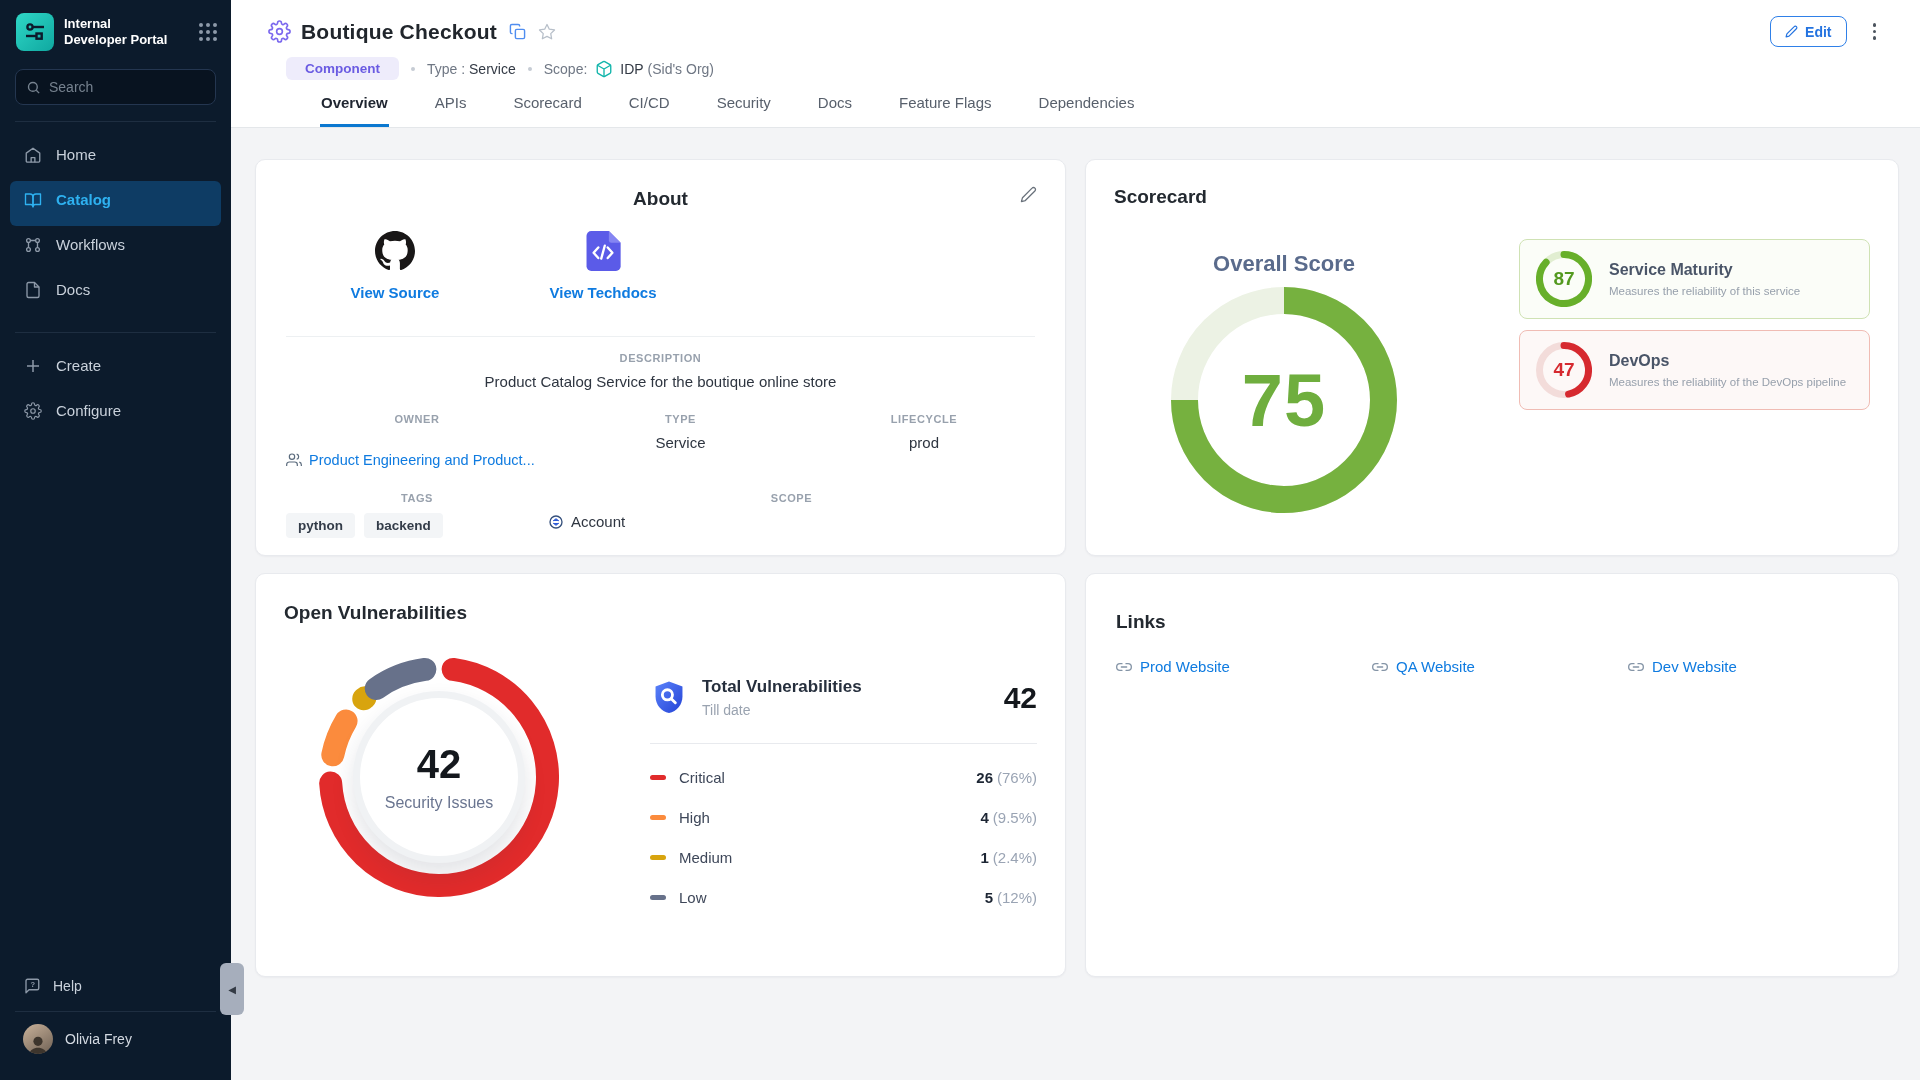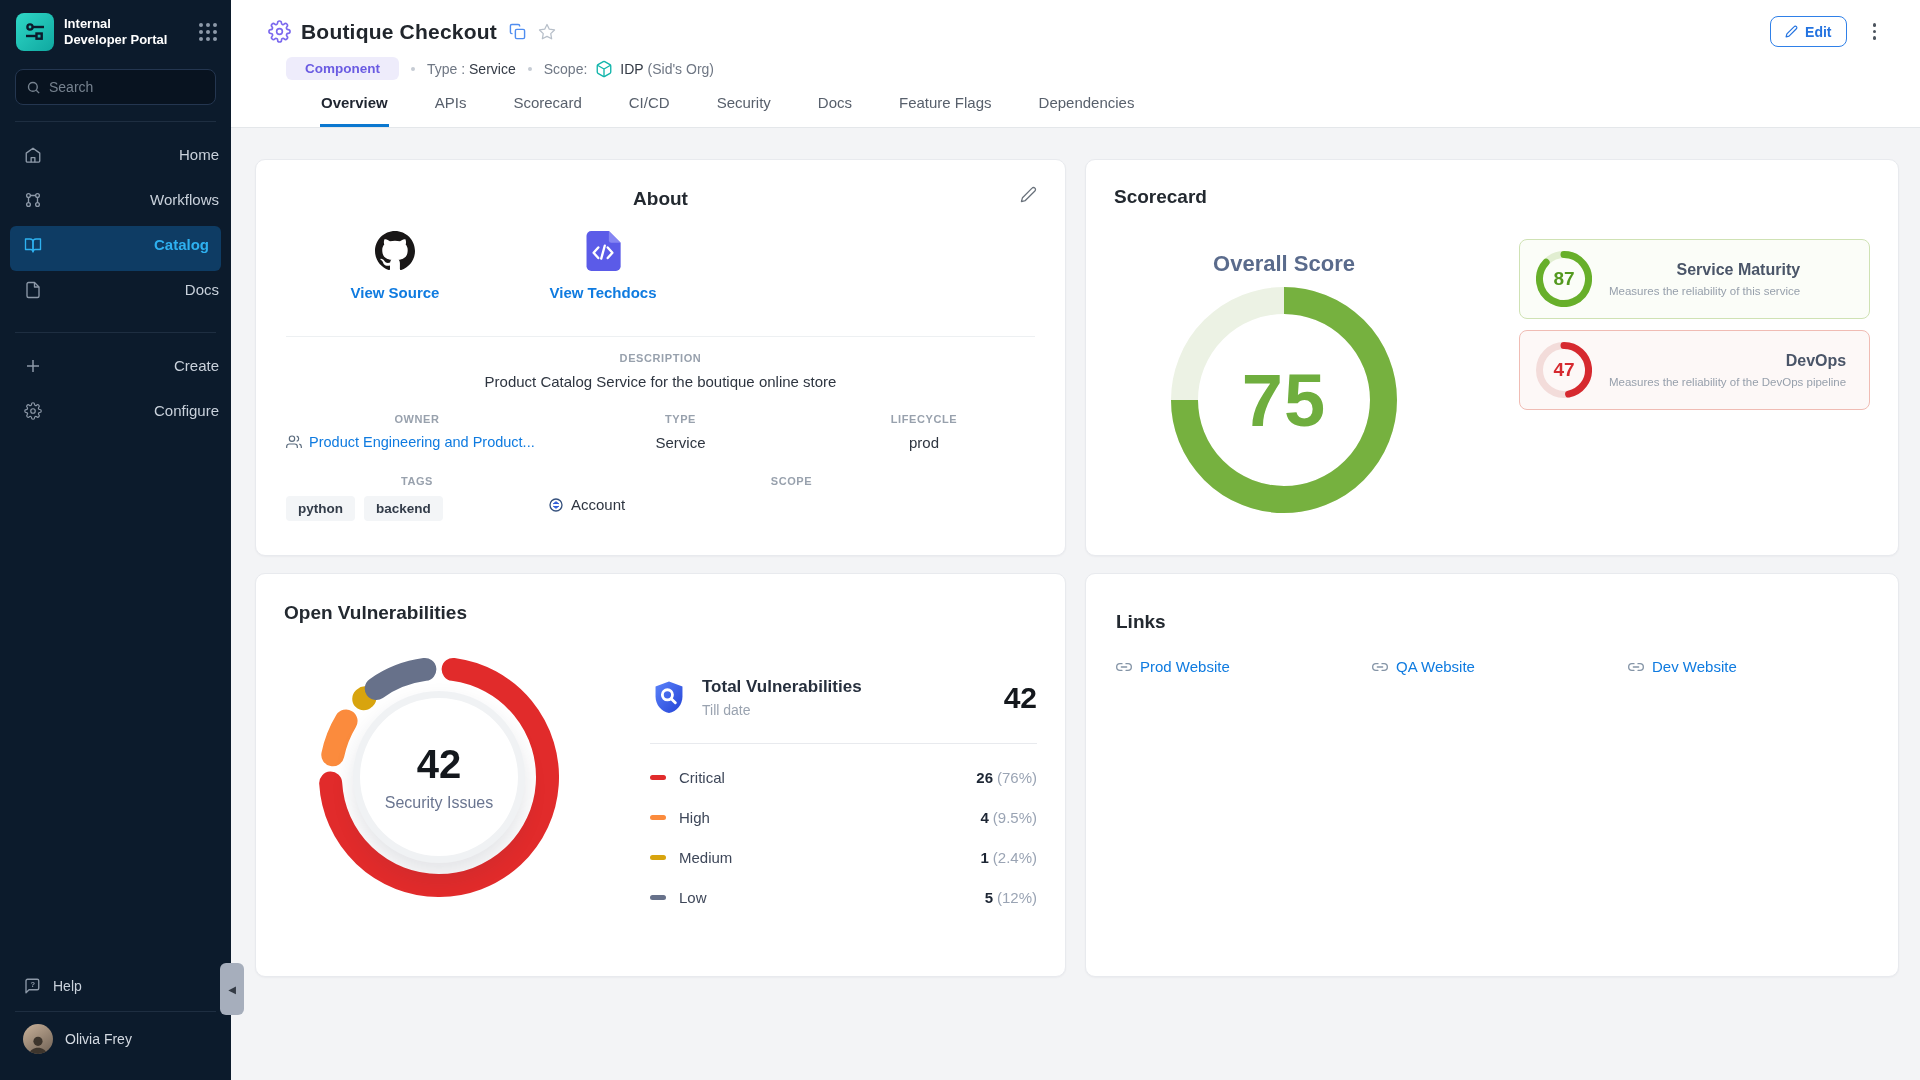--- a/index.html
+++ b/index.html
@@ -12,21 +12,21 @@
   .logo-row { display:flex; align-items:center; padding:13px 14px 0 16px; }
   .logo-mark { width:38px; height:38px; border-radius:8px; background:linear-gradient(135deg,#2fd7c6,#0fa8a0); display:flex; align-items:center; justify-content:center; flex:none; }
   .logo-text { margin-left:10px; color:#fff; font-size:13px; font-weight:bold; line-height:1.25; }
   .apps-grid { margin-left:auto; display:grid; grid-template-columns:repeat(3,4px); grid-gap:3px; cursor:pointer; }
   .apps-grid i { width:4px; height:4px; border-radius:50%; background:#8d99a8; }
   .search-box { margin:18px 15px 0; height:36px; background:#081320; border:1px solid #243650; border-radius:8px; display:flex; align-items:center; padding:0 10px; }
   .search-box input { background:transparent; border:none; outline:none; color:#aeb8c4; font-size:14px; margin-left:8px; width:100%; font-family:inherit; }
   .search-box input::placeholder { color:#76828f; }
   .side-hr { border:none; border-top:1px solid #1e2e41; margin:16px 15px 0; }
   .nav { margin-top:14px; }
-  .nav-item { display:flex; align-items:center; height:45px; padding:0 12px 8px 23px; color:#c9d1db; font-size:15px; cursor:pointer;justify-content:space-between; }
+  .nav-item { display:flex; align-items:center; height:45px; padding:0 12px 8px 23px; color:#c9d1db; font-size:15px; cursor:pointer; }
   .nav-item .nav-ic { width:20px; display:flex; justify-content:center; margin-right:13px; color:#8d99a8; }
   .nav-item.active { background:#0e3c64; border-radius:6px; margin:0 10px; padding-left:13px; color:#2eb1f0; font-weight:bold; }
   .nav-item.active .nav-ic { color:#2eb1f0; }
   .side-bottom { margin-top:auto; padding-bottom:10px; }
   .help-row { display:flex; align-items:center; padding:10px 23px; color:#c9d1db; font-size:14px; cursor:pointer; }
   .help-row .nav-ic { margin-right:12px; color:#8d99a8; }
   .user-row { display:flex; align-items:center; padding:12px 23px 16px; color:#d4dae2; font-size:14px; cursor:pointer; }
   .avatar { width:30px; height:30px; border-radius:50%; background:linear-gradient(145deg,#c9b29a,#6e6054); margin-right:12px; overflow:hidden; position:relative; flex:none; }
   .avatar svg { position:absolute; bottom:-2px; left:50%; transform:translateX(-50%); }
   .collapse-tab { position:absolute; right:-13px; top:963px; width:24px; height:52px; background:#a6aebc; border-radius:6px; display:flex; align-items:center; justify-content:center; color:#333a44; font-size:10px; cursor:pointer; z-index:5; }
@@ -60,21 +60,21 @@
   .about-edit { position:absolute; top:26px; right:28px; color:#6a727c; cursor:pointer; }
   .about-links { display:flex; gap:78px; margin:21px 0 0 44px; }
   .about-link { display:flex; flex-direction:column; align-items:center; width:130px; cursor:pointer; }
   .about-link .lbl { margin-top:13px; color:#0f7be0; font-weight:bold; font-size:15px; }
   .about-hr { border:none; border-top:1px solid #edf0f2; margin-top:35px; }
   .meta-label { font-size:11px; font-weight:bold; letter-spacing:.6px; color:#98a1ad; }
   .meta-value { font-size:15px; color:#2e3540; margin-top:9px; }
   .desc-block { margin-top:15px; }
   .meta-grid { display:grid; grid-template-columns:262px 265px 1fr; margin-top:23px; }
   .meta-grid2 { display:grid; grid-template-columns:262px 1fr; margin-top:24px; }
-  .owner-link { display:flex; align-items:center; gap:7px; margin-top:9px; color:#0f7be0; font-size:14.5px; cursor:pointer; }
+  .owner-link { display:flex; align-items:center; gap:7px; margin-top:27px; color:#0f7be0; font-size:14.5px; cursor:pointer; }
   .tag-row { display:flex; gap:9px; margin-top:9px; }
   .tag { background:#f3f5f7; border-radius:4px; padding:5px 12px; font-size:13.5px; font-weight:600; color:#333c49; }
   .scope-val { display:flex; align-items:center; gap:7px; margin-top:9px; font-size:15px; color:#2e3540; }
 
   
   .scorecard { padding:26px 28px 0; }
   .sc-row { display:flex; align-items:flex-start; }
   .sc-left { width:340px; flex:none; display:flex; flex-direction:column; align-items:center; }
   .overall-label { margin-top:43px; font-size:22px; font-weight:bold; color:#5a6b8c; }
   .donut-wrap { position:relative; margin-top:10px; }
@@ -84,21 +84,21 @@
   .mini { height:80px; border-radius:8px; border:1.5px solid; display:flex; align-items:center; padding:0 16px; }
   .mini.green { border-color:#cfe2b4; background:#fbfdf8; }
   .mini.red { border-color:#f0bcb4; background:#fdf8f7; }
   .mini.amber { border-color:#f1dca4; background:#fffbf2; }
   .mini-ring { position:relative; width:56px; height:56px; flex:none; }
   .mini-num { position:absolute; inset:0; display:flex; align-items:center; justify-content:center; font-size:19px; font-weight:bold; }
   .mini.green .mini-num { color:#53991f; }
   .mini.red .mini-num { color:#d6292f; }
   .mini.amber .mini-num { color:#e99c0b; }
   .mini-text { margin-left:17px; }
-  .mini-name { font-size:16px; font-weight:600; color:#4a5568;text-align:right; }
+  .mini-name { font-size:16px; font-weight:600; color:#4a5568; }
   .mini-desc { font-size:11.5px; color:#97a0ac; margin-top:6px; }
 
   
   .vuln { padding:28px; }
   .vuln-row { display:flex; margin-top:33px; }
   .vuln-left { width:338px; flex:none; padding-left:35px; }
   .vuln-donut { position:relative; width:240px; height:240px; }
   .vuln-inner { position:absolute; left:50%; top:50%; transform:translate(-50%,-50%); width:172px; height:172px; background:#fff; border:7px solid #f0f2f4; border-radius:50%; box-shadow:0 12px 22px rgba(40,50,70,.13); display:flex; flex-direction:column; align-items:center; justify-content:center; }
   .vuln-count { font-size:40px; font-weight:bold; color:#14181d; }
   .vuln-sub { font-size:16px; color:#6a7590; margin-top:7px; }
@@ -167,40 +167,40 @@
   <nav class="nav">
     <div class="nav-item">
       <span class="nav-ic">
         <svg width="18" height="18" viewBox="0 0 24 24" fill="none" stroke="currentColor" stroke-width="1.8" stroke-linejoin="round">
             <path d="M3 9.5L12 3l9 6.5V20a1.5 1.5 0 01-1.5 1.5h-15A1.5 1.5 0 013 20z"></path>
             <path d="M9.5 21.5v-6h5v6"></path>
           </svg>
       </span>
       <span class="nav-label">Home</span>
     </div>
+    <div class="nav-item active">
+      <span class="nav-ic">
+        <svg width="18" height="18" viewBox="0 0 24 24" fill="none" stroke="currentColor" stroke-width="1.8" stroke-linejoin="round">
+            <path d="M2 4h6a4 4 0 014 4v13a3 3 0 00-3-3H2z"></path>
+            <path d="M22 4h-6a4 4 0 00-4 4v13a3 3 0 013-3h7z"></path>
+          </svg>
+      </span>
+      <span class="nav-label">Catalog</span>
+    </div>
     <div class="nav-item">
       <span class="nav-ic">
         <svg width="18" height="18" viewBox="0 0 24 24" fill="none" stroke="currentColor" stroke-width="1.8">
             <circle cx="6" cy="6" r="2.5"></circle>
             <circle cx="18" cy="6" r="2.5"></circle>
             <circle cx="6" cy="18" r="2.5"></circle>
             <circle cx="18" cy="18" r="2.5"></circle>
             <path d="M8.5 6h7M6 8.5v7M18 8.5v7"></path>
           </svg>
       </span>
       <span class="nav-label">Workflows</span>
-    </div>
-    <div class="nav-item active">
-      <span class="nav-ic">
-        <svg width="18" height="18" viewBox="0 0 24 24" fill="none" stroke="currentColor" stroke-width="1.8" stroke-linejoin="round">
-            <path d="M2 4h6a4 4 0 014 4v13a3 3 0 00-3-3H2z"></path>
-            <path d="M22 4h-6a4 4 0 00-4 4v13a3 3 0 013-3h7z"></path>
-          </svg>
-      </span>
-      <span class="nav-label">Catalog</span>
     </div>
     <div class="nav-item">
       <span class="nav-ic">
         <svg width="18" height="18" viewBox="0 0 24 24" fill="none" stroke="currentColor" stroke-width="1.8" stroke-linejoin="round">
             <path d="M14 2H6a2 2 0 00-2 2v16a2 2 0 002 2h12a2 2 0 002-2V8z"></path>
             <path d="M14 2v6h6"></path>
           </svg>
       </span>
       <span class="nav-label">Docs</span>
     </div>

